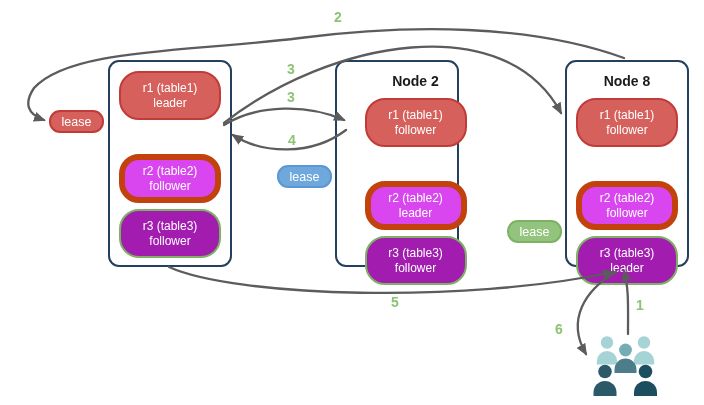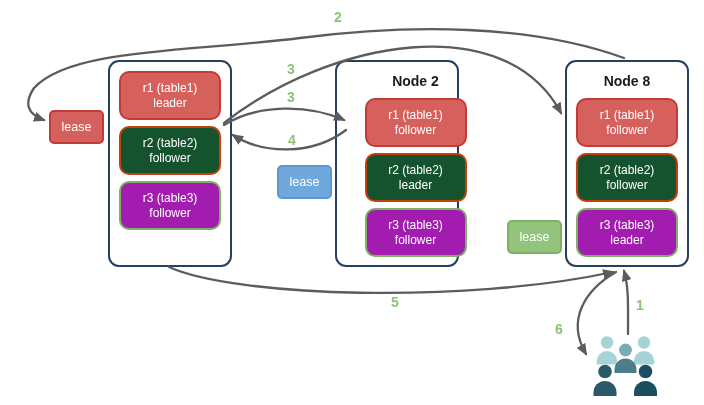--- a/index.html
+++ b/index.html
@@ -37,41 +37,41 @@
   .replicas {
     margin-top: 9px;
     display: flex;
     flex-direction: column;
     align-items: center;
     gap: 6px;
   }
   .replica {
     width: 102px;
     height: 49px;
-    border-radius: 10px;
+    border-radius: 20px;
     box-sizing: border-box;
     display: flex;
     flex-direction: column;
     align-items: center;
     justify-content: center;
     color: #ffffff;
     font-size: 12px;
     line-height: 15px;
     text-align: center;
   }
   .replica.red   { background: #d6605c; border: 2px solid #c13b38; }
-  .replica.blue  { background: #14532d; border: 2px solid #c2410c; }
+  .replica.blue  { background: #d946ef; border: 6px solid #c2410c; margin-top: 28px; }
   .replica.green { background: #a21caf; border: 2px solid #7db163; }
 
   
   .lease {
     position: absolute;
     width: 55px;
-    height: 34px;
-    border-radius: 5px;
+    height: 23px;
+    border-radius: 11px;
     box-sizing: border-box;
     display: flex;
     align-items: center;
     justify-content: center;
     color: #ffffff;
     font-size: 12.5px;
     z-index: 2;
   }
   .lease.red   { left: 49px;  top: 110px; background: #d6605c; border: 2px solid #c13b38; }
   .lease.blue  { left: 277px; top: 165px; background: #6fa8dc; border: 2px solid #5b97d0; }

